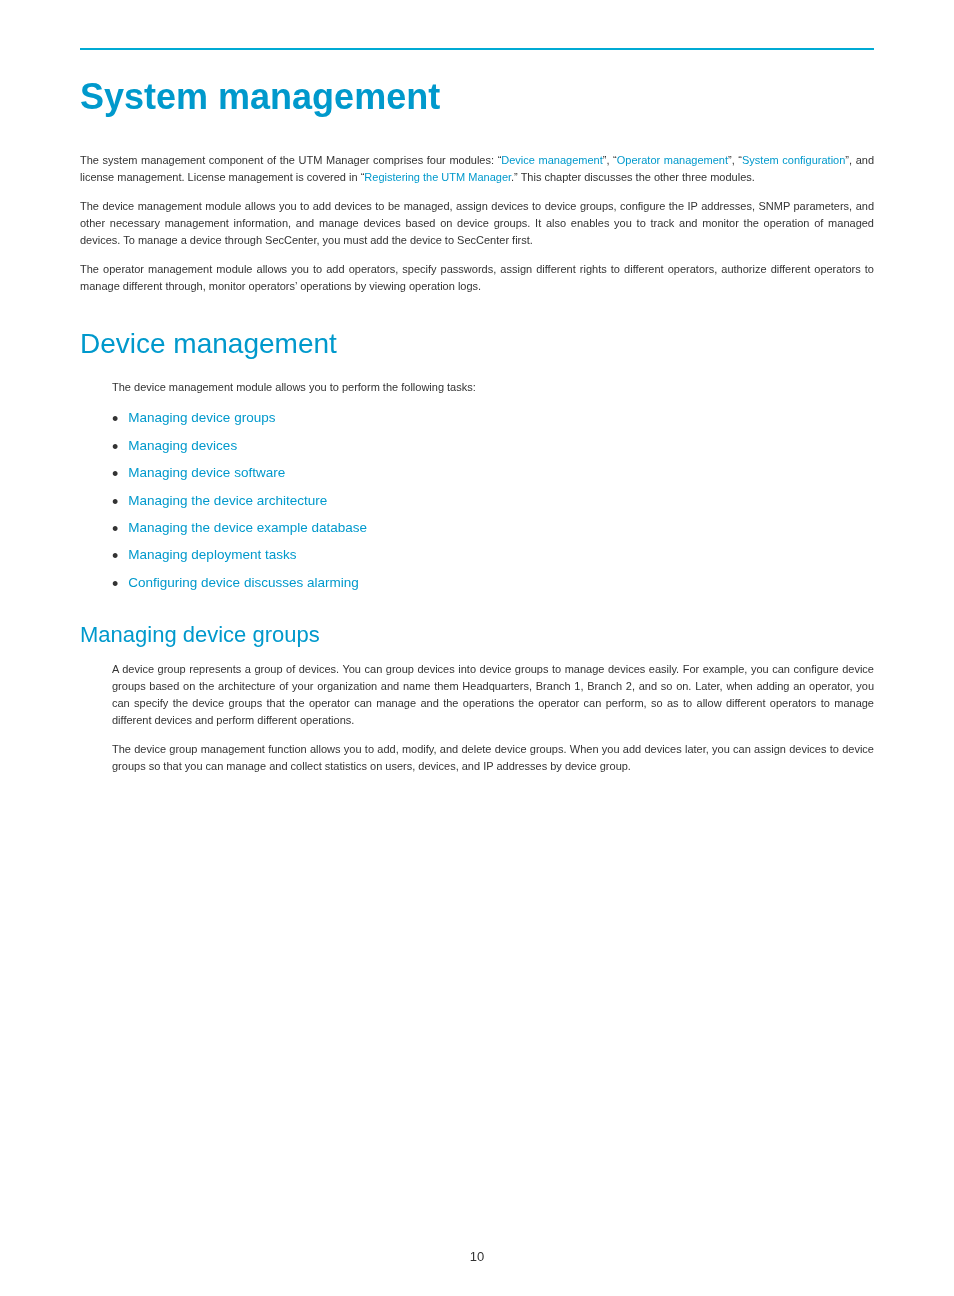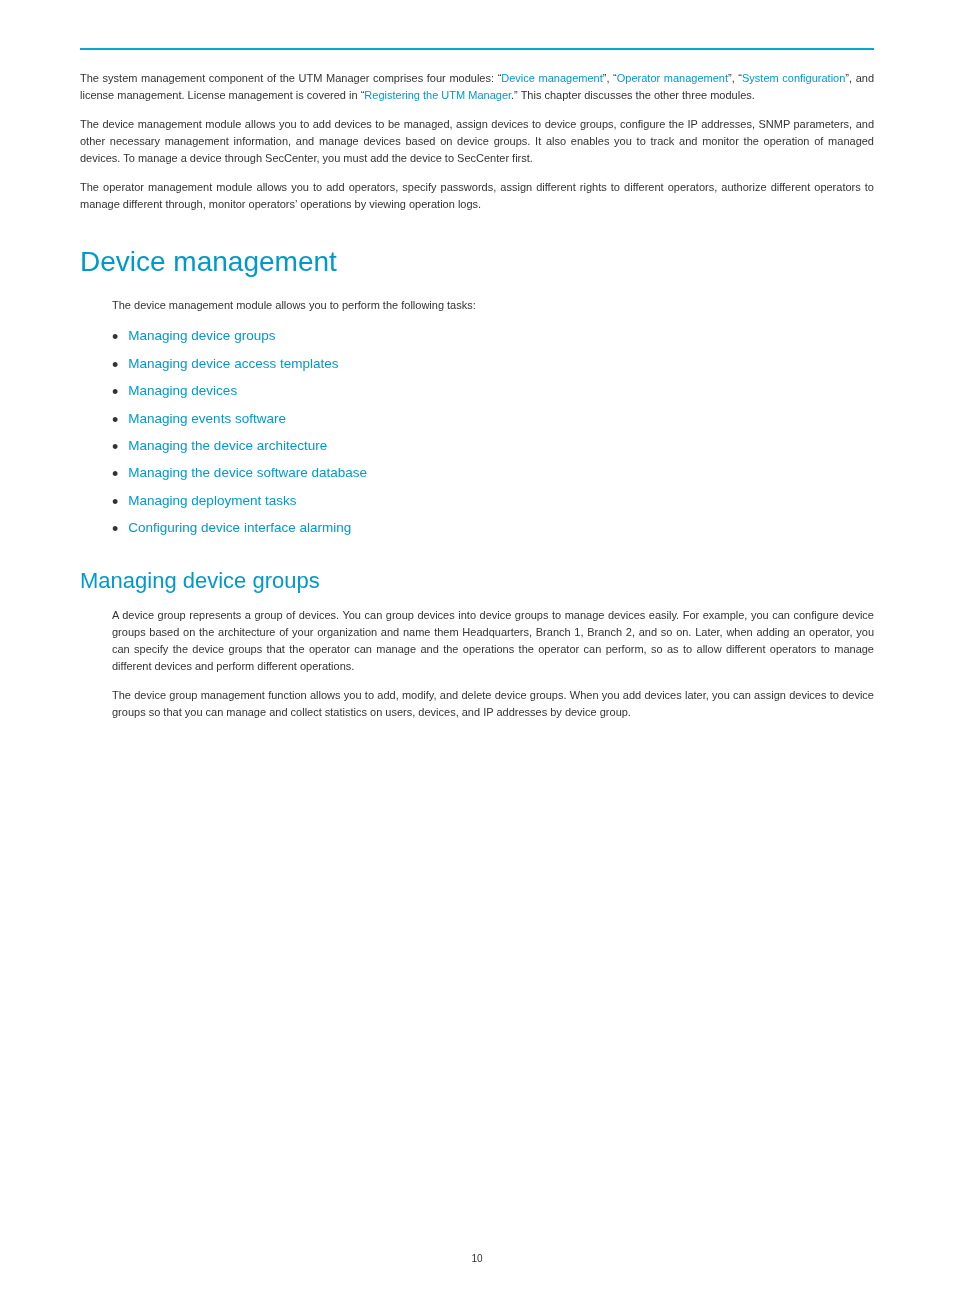--- a/index.html
+++ b/index.html
@@ -97,67 +97,65 @@
 
     .bullet-list li a {
       color: #0099cc;
     }
 
     .page-number {
       position: absolute;
       bottom: 30px;
       left: 50%;
       transform: translateX(-50%);
-      font-size: 10px;
+      font-size: 13px;
       color: #333;
     }
   </style>
 </head>
 <body>
 
 <div class="page">
 
   <hr class="top-rule">
 
+  <h1 class="page-title">System management</h1>
 
   <p class="body-text">The system management component of the UTM Manager comprises four modules: “<a href="#" style="color:#0099cc;text-decoration:none;">Device management</a>”, “<a href="#" style="color:#0099cc;text-decoration:none;">Operator management</a>”, “<a href="#" style="color:#0099cc;text-decoration:none;">System configuration</a>”, and license management. License management is covered in “<a href="#" style="color:#0099cc;text-decoration:none;">Registering the UTM Manager</a>.” This chapter discusses the other three modules.</p>
 
   <p class="body-text">The device management module allows you to add devices to be managed, assign devices to device groups, configure the IP addresses, SNMP parameters, and other necessary management information, and manage devices based on device groups. It also enables you to track and monitor the operation of managed devices. To manage a device through SecCenter, you must add the device to SecCenter first.</p>
 
   <p class="body-text">The operator management module allows you to add operators, specify passwords, assign different rights to different operators, authorize different operators to manage different through, monitor operators’ operations by viewing operation logs.</p>
 
 
   <h2 class="section-title">Device management</h2>
 
   <p class="body-text indented">The device management module allows you to perform the following tasks:</p>
 
   <ul class="bullet-list">
     <li>
         <a href="#">Managing device groups</a>
       </li>
     <li>
-        <a href="#">Managing device access templates</a>
-      </li>
-    <li>
         <a href="#">Managing devices</a>
       </li>
     <li>
-        <a href="#">Managing events software</a>
+        <a href="#">Managing device software</a>
       </li>
     <li>
         <a href="#">Managing the device architecture</a>
       </li>
     <li>
-        <a href="#">Managing the device software database</a>
+        <a href="#">Managing the device example database</a>
       </li>
     <li>
         <a href="#">Managing deployment tasks</a>
       </li>
     <li>
-        <a href="#">Configuring device interface alarming</a>
+        <a href="#">Configuring device discusses alarming</a>
       </li>
   </ul>
 
   <h2 class="subsection-title">Managing device groups</h2>
 
   <p class="body-text indented">A device group represents a group of devices. You can group devices into device groups to manage devices easily. For example, you can configure device groups based on the architecture of your organization and name them Headquarters, Branch 1, Branch 2, and so on. Later, when adding an operator, you can specify the device groups that the operator can manage and the operations the operator can perform, so as to allow different operators to manage different devices and perform different operations.</p>
 
   <p class="body-text indented">The device group management function allows you to add, modify, and delete device groups. When you add devices later, you can assign devices to device groups so that you can manage and collect statistics on users, devices, and IP addresses by device group.</p>
 
   <div class="page-number">10</div>

